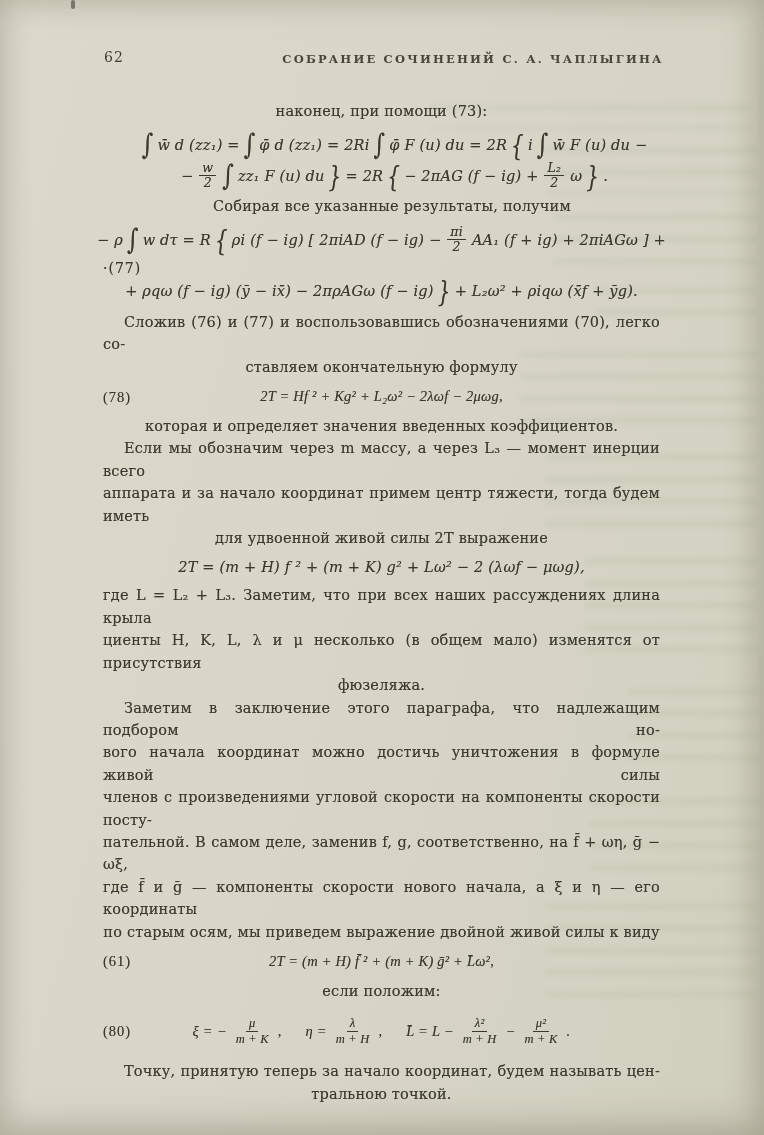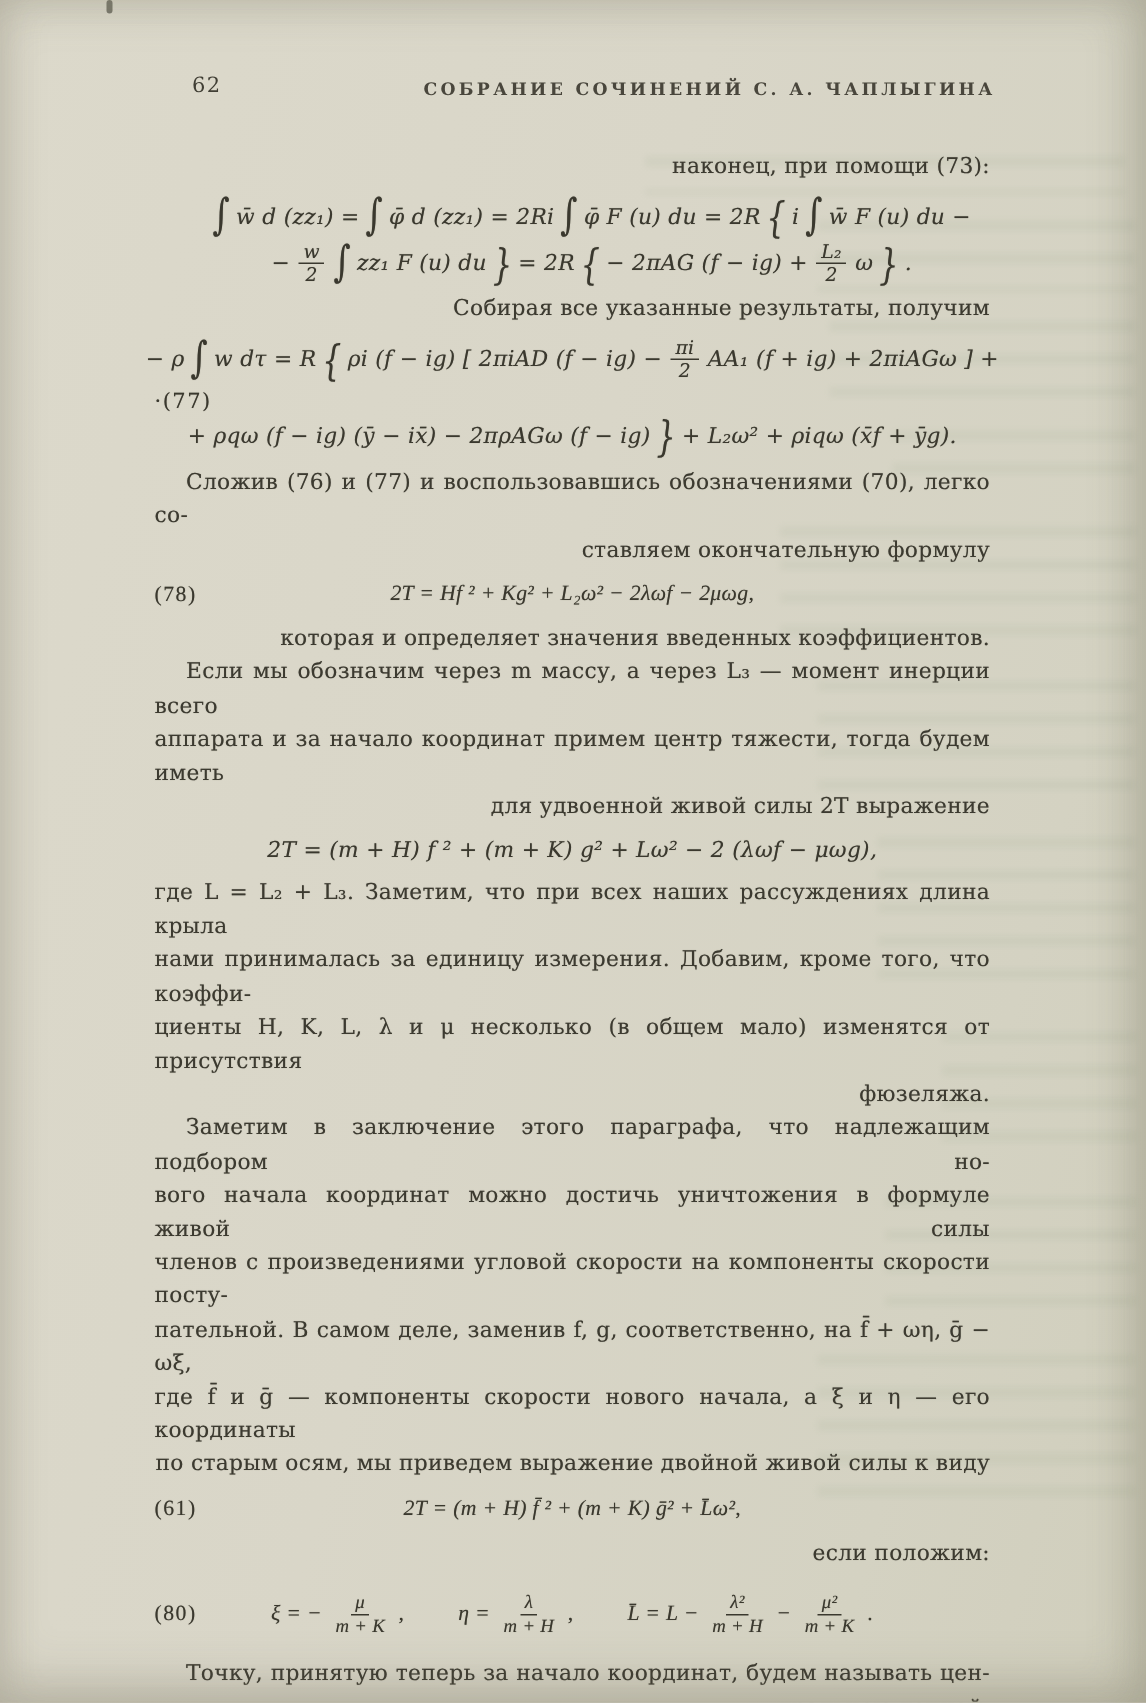--- a/index.html
+++ b/index.html
@@ -11,31 +11,31 @@
     color:#3c3a30;
   }
   .page::after{
     content:"";position:absolute;inset:0;pointer-events:none;
     box-shadow:inset 0 -16px 32px rgba(115,110,90,.22),
                inset -14px 0 28px rgba(115,110,90,.16),
                inset 0 12px 26px rgba(140,135,115,.10),
                inset 10px 0 20px rgba(150,145,125,.08);
   }
   .mark1{position:absolute;left:71px;top:0;width:4px;height:9px;background:#5a584c;border-radius:2px;opacity:.75;}
-  .pageno{position:absolute;top:49px;left:128px;font-size:14px;letter-spacing:1px;color:#413f35;}
+  .pageno{position:absolute;top:49px;left:104px;font-size:14px;letter-spacing:1px;color:#413f35;}
   .header{
     position:absolute;top:52px;left:123px;width:700px;text-align:center;
     font-size:11.5px;letter-spacing:2.2px;color:#49463c;white-space:nowrap;font-weight:bold;
   }
   .col{
     position:absolute;left:103px;top:100px;width:557px;
     font-size:14.5px;line-height:22.4px;letter-spacing:.2px;
     text-shadow:0 0 .5px rgba(60,58,48,.55);
   }
-  .line{min-height:22.4px;text-align:right;}
+  .line{min-height:22.4px;text-align:center;}
   .just{text-align:justify;text-align-last:justify;}
   .indent{text-indent:21px;}
   .it{}
   
   .eq{font-style:italic;color:#3a382e;}
   .eqrow{display:flex;align-items:center;justify-content:center;gap:4px;position:relative;}
   .run{white-space:pre;}
   .int{font-size:22px;line-height:1;display:inline-block;transform:scaleY(1.3);font-style:italic;}
   .brace{font-size:20px;line-height:1;display:inline-block;transform:scaleY(1.4);font-weight:300;}
   .frac{display:inline-flex;flex-direction:column;align-items:center;font-size:12.5px;line-height:1.18;padding:0 2px;}
@@ -46,21 +46,21 @@
   .eq77{margin:4px 0 6px;}
   .r77a{height:36px;}
   .r77b{height:27px;}
   .eqlabel{font-style:normal;font-size:14px;height:20px;line-height:20px;text-align:left;letter-spacing:1px;}
   .labeled{position:relative;font-family:Liberation Serif, serif;}
   .lab{position:absolute;left:0;top:50%;transform:translateY(-50%);font-style:normal;font-size:14.5px;letter-spacing:1px;}
   .eq78,.eq79{margin:5px 0;}
   .eq78 .eqrow,.eq79 .eqrow,.eqm .eqrow{height:27px;}
   .eqm{margin:4px 0;text-align:center;}
   .eq80{margin:7px 0;}
-  .eq80 .eqrow{height:44px;gap:36px;}
+  .eq80 .eqrow{height:44px;gap:24px;}
   .g{display:flex;align-items:center;gap:4px;}
   
   .bleed{
     position:absolute;pointer-events:none;opacity:.32;filter:blur(2px);
     background:repeating-linear-gradient(180deg,
       rgba(139,158,128,.30) 0 7px, rgba(0,0,0,0) 7px 22px);
   }
   .b1{left:430px;top:104px;width:320px;height:26px;}
   .b2{left:545px;top:147px;width:212px;height:48px;}
   .b3{left:553px;top:214px;width:204px;height:52px;}
@@ -171,21 +171,20 @@
     <div class="line just">аппарата и за начало координат примем центр тяжести, тогда будем иметь</div>
     <div class="line">для удвоенной живой силы 2T выражение</div>
 
     <div class="eq eqm">
       <div class="eqrow">
         <span class="run">2T = (m + H) f ² + (m + K) g² + Lω² − 2 (λωf − μωg),</span>
       </div>
     </div>
 
     <div class="line just">где L = L₂ + L₃. Заметим, что при всех наших рассуждениях длина крыла</div>
-    <div class="line just">нами принималась за единицу измерения. Добавим, кроме того, что коэффи-</div>
     <div class="line just">циенты H, K, L, λ и μ несколько (в общем мало) изменятся от присутствия</div>
     <div class="line">фюзеляжа.</div>
 
     <div class="line just indent">Заметим в заключение этого параграфа, что надлежащим подбором но-</div>
     <div class="line just">вого начала координат можно достичь уничтожения в формуле живой силы</div>
     <div class="line just">членов с произведениями угловой скорости на компоненты скорости посту-</div>
     <div class="line just">пательной. В самом деле, заменив f, g, соответственно, на f̄ + ωη, ḡ − ωξ,</div>
     <div class="line just">где f̄ и ḡ — компоненты скорости нового начала, а ξ и η — его координаты</div>
     <div class="line">по старым осям, мы приведем выражение двойной живой силы к виду</div>
 

